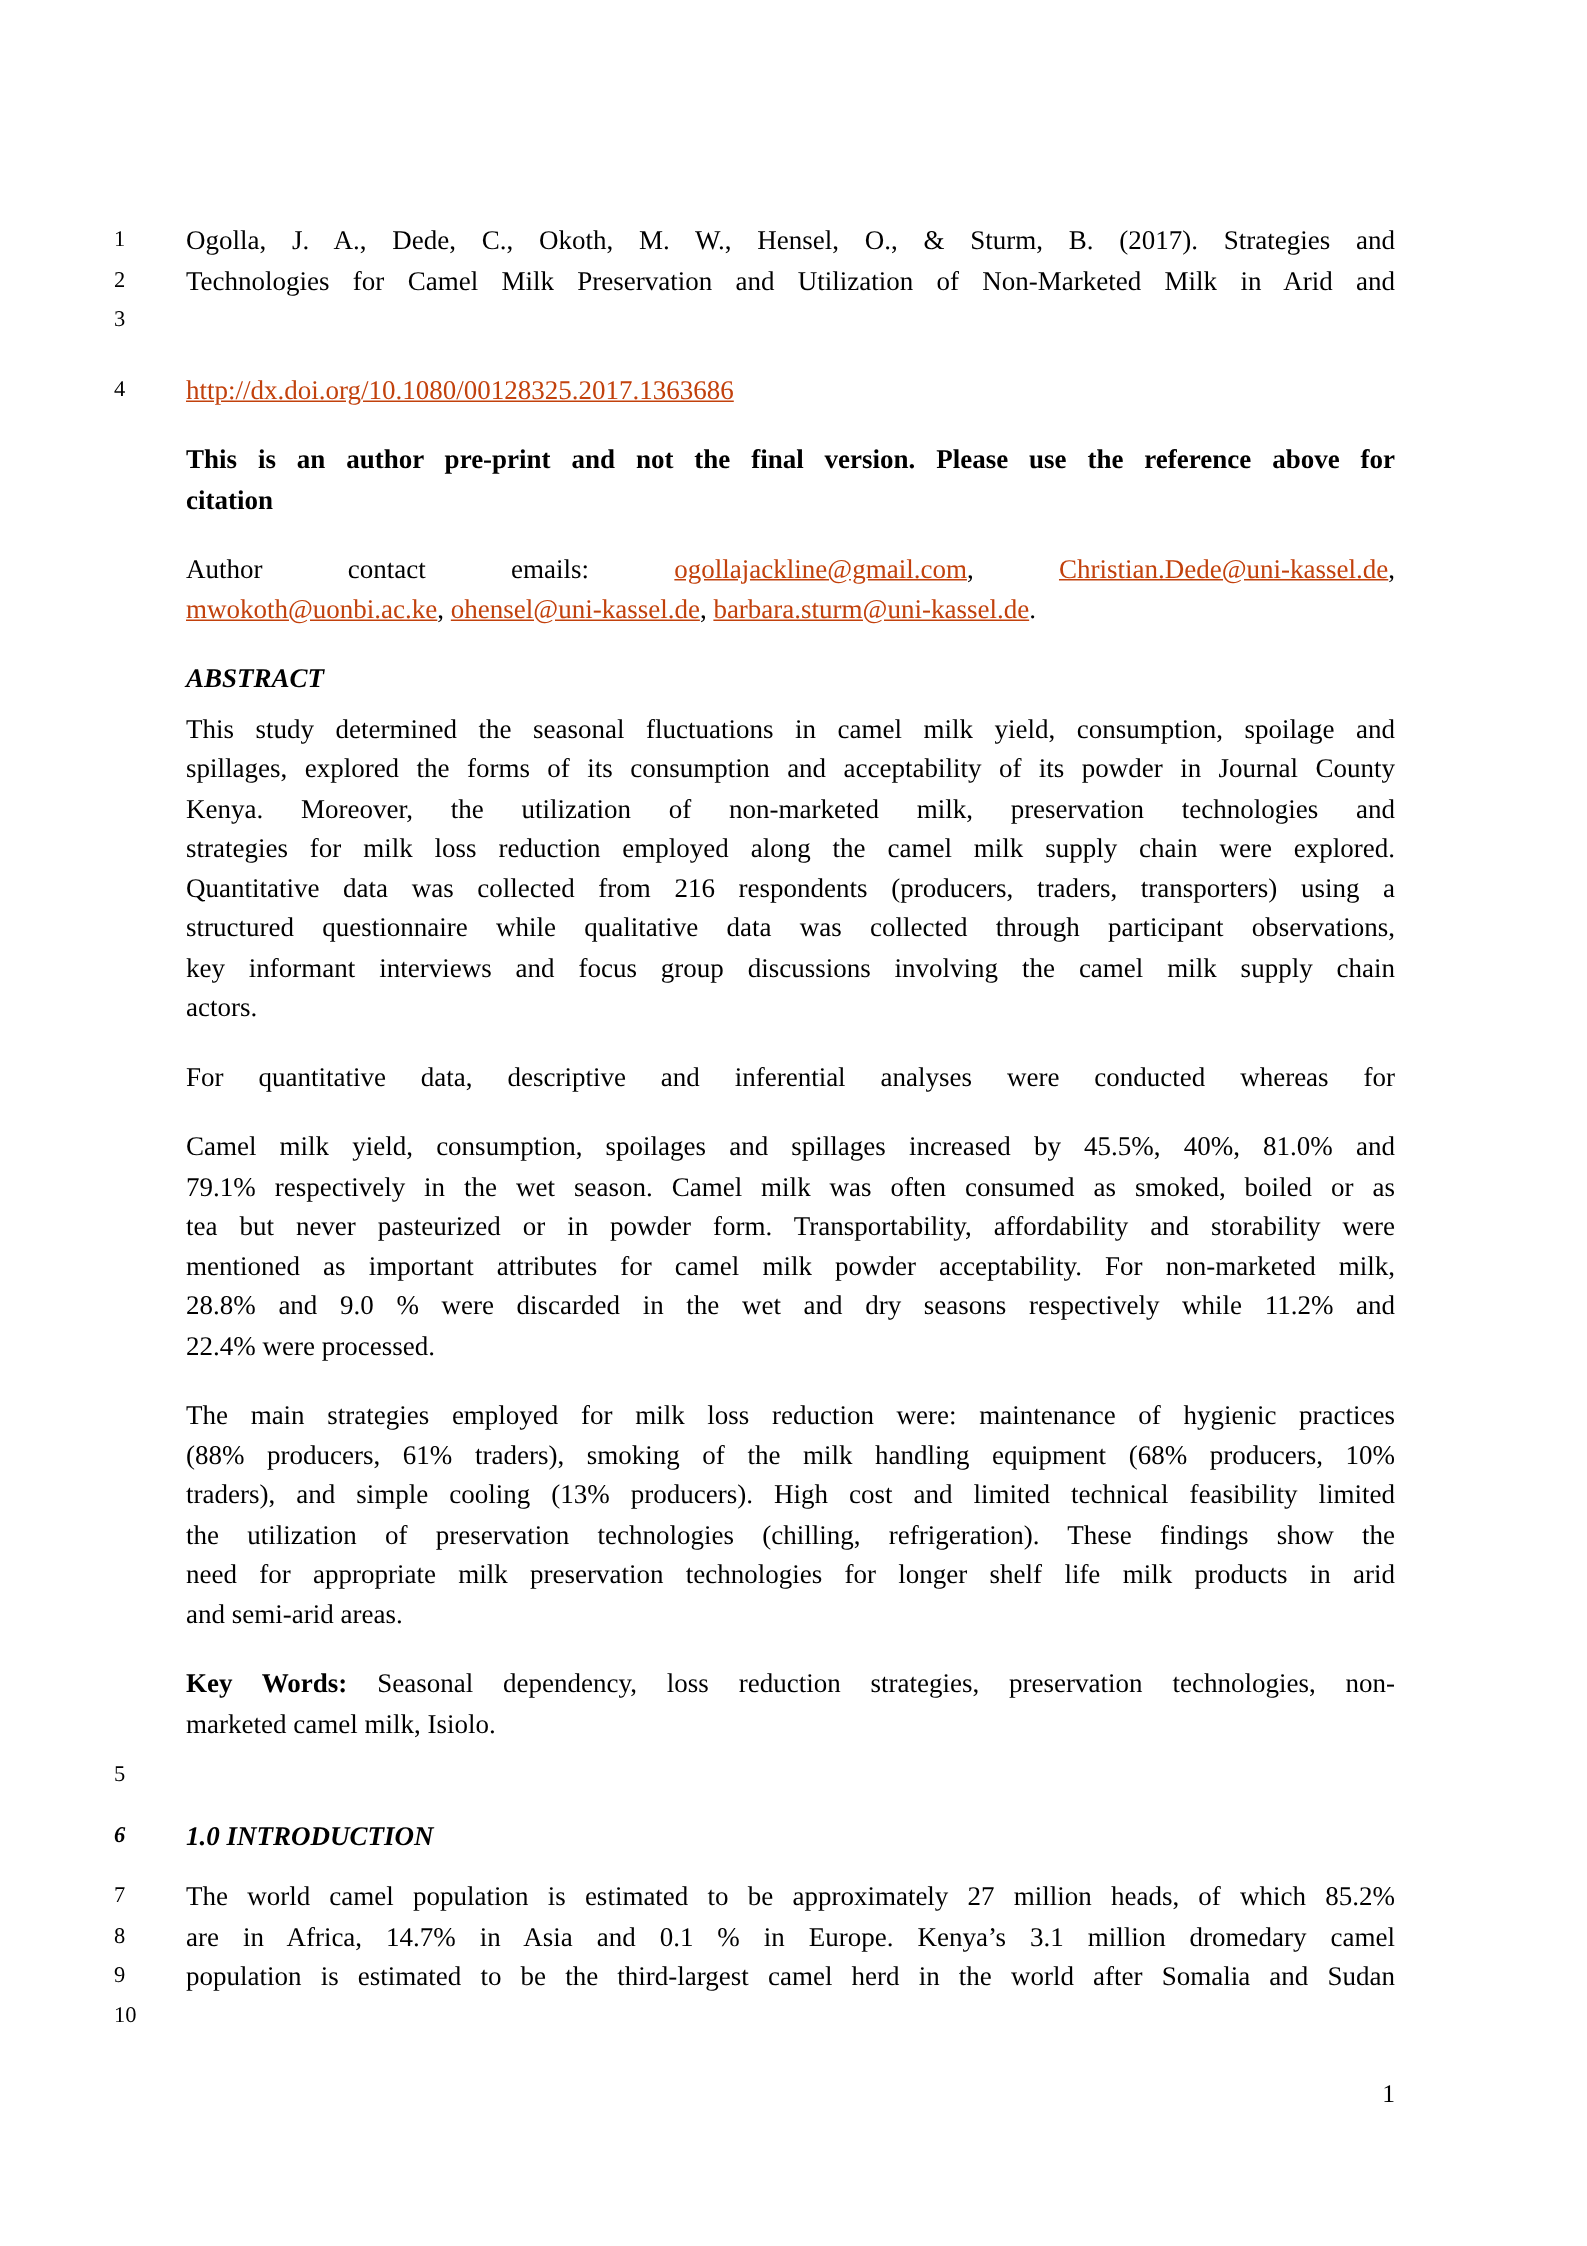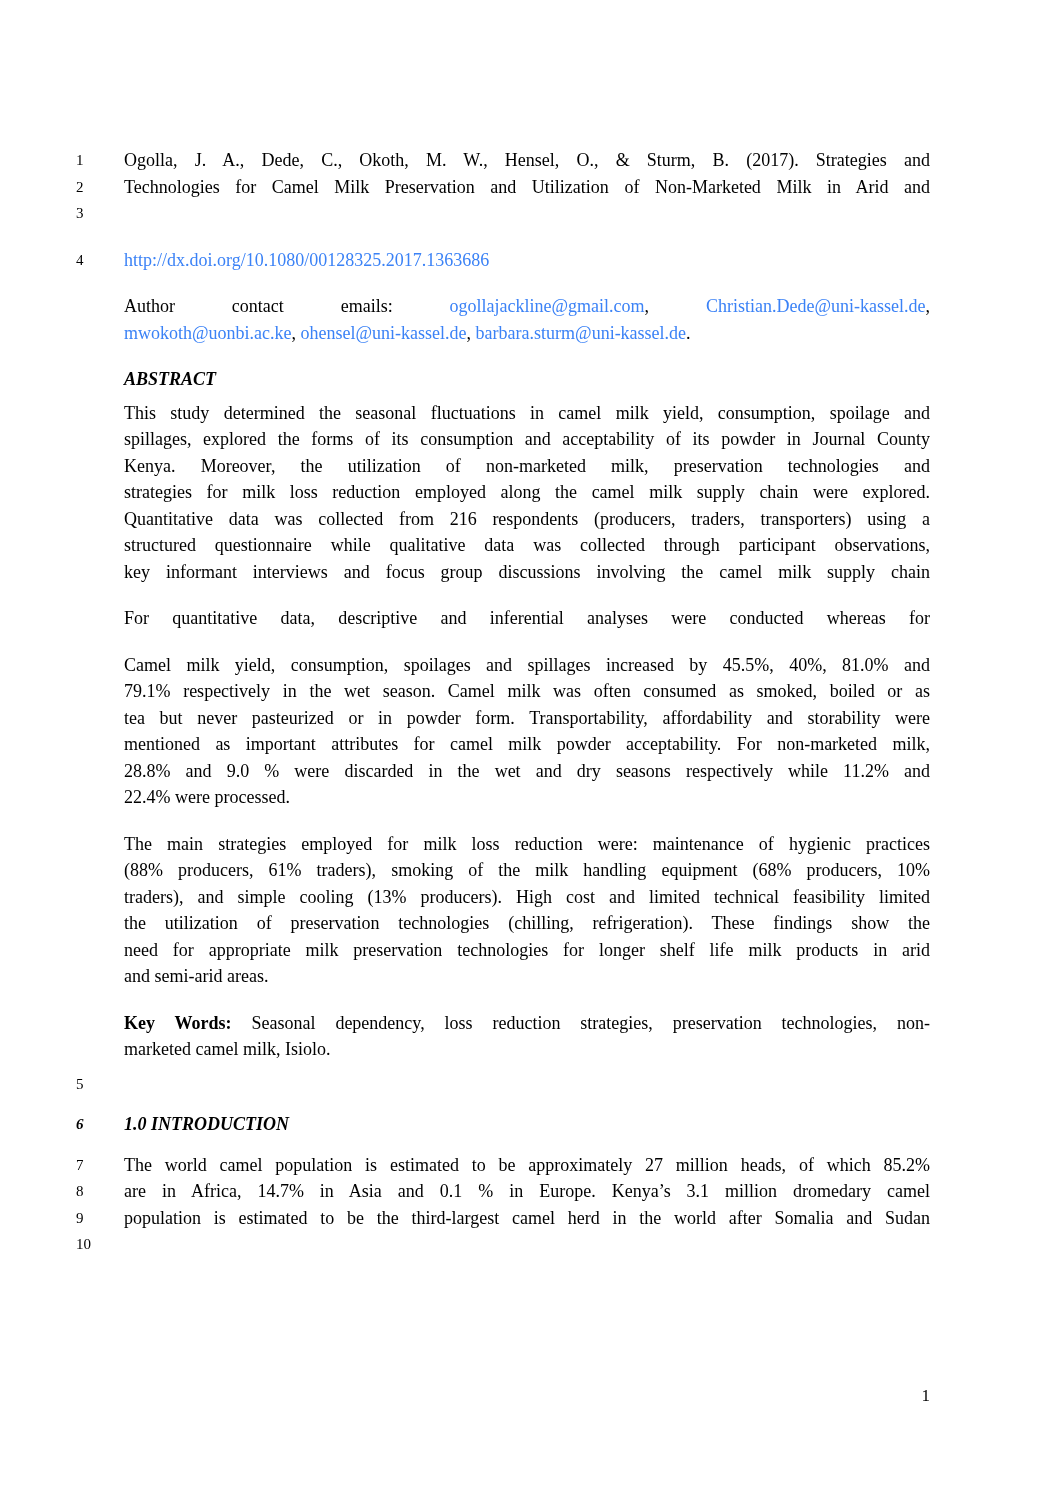--- a/index.html
+++ b/index.html
@@ -36,21 +36,21 @@
     left: -48px;
     top: 0;
     width: 18px;
     text-align: right;
     font-size: 15px;
     line-height: 26.5px;
     color: #000000;
   }
   .bold { font-weight: bold; }
   .heading { font-weight: bold; font-style: italic; }
-  a.lnk { color: #3b82f6; cursor: pointer; }
+  a.lnk { color: #c2410c; text-decoration: underline; cursor: pointer; }
   .pagenum {
     position: absolute;
     top: 1386px;
     left: 124px;
     width: 806px;
     text-align: right;
     font-size: 17px;
     line-height: 20px;
   }
 </style>
@@ -74,20 +74,28 @@
       </div>
     </div>
 
     <div class="para">
       <div class="line last">
         <span class="ln">4</span>
         <a class="lnk">http://dx.doi.org/10.1080/00128325.2017.1363686</a>
       </div>
     </div>
 
+    <div class="para bold">
+      <div class="line">
+        <span>This is an author pre-print and not the final version. Please use the reference above for</span>
+      </div>
+      <div class="line last">
+        <span>citation</span>
+      </div>
+    </div>
 
     <div class="para">
       <div class="line">
         <span>Author contact emails: </span><a class="lnk">ogollajackline@gmail.com</a><span>, </span><a class="lnk">Christian.Dede@uni-kassel.de</a><span>,</span>
       </div>
       <div class="line last">
         <a class="lnk">mwokoth@uonbi.ac.ke</a><span>, </span><a class="lnk">ohensel@uni-kassel.de</a><span>, </span><a class="lnk">barbara.sturm@uni-kassel.de</a><span>.</span>
       </div>
     </div>
 
@@ -98,20 +106,21 @@
     </div>
 
     <div class="para">
       <div class="line"><span>This study determined the seasonal fluctuations in camel milk yield, consumption, spoilage and</span></div>
       <div class="line"><span>spillages, explored the forms of its consumption and acceptability of its powder in Journal County</span></div>
       <div class="line"><span>Kenya. Moreover, the utilization of non-marketed milk, preservation technologies and</span></div>
       <div class="line"><span>strategies for milk loss reduction employed along the camel milk supply chain were explored.</span></div>
       <div class="line"><span>Quantitative data was collected from 216 respondents (producers, traders, transporters) using a</span></div>
       <div class="line"><span>structured questionnaire while qualitative data was collected through participant observations,</span></div>
       <div class="line"><span>key informant interviews and focus group discussions involving the camel milk supply chain</span></div>
+      <div class="line last"><span>actors.</span></div>
     </div>
 
     <div class="para">
       <div class="line"><span>For quantitative data, descriptive and inferential analyses were conducted whereas for</span></div>
     </div>
 
     <div class="para">
       <div class="line"><span>Camel milk yield, consumption, spoilages and spillages increased by 45.5%, 40%, 81.0% and</span></div>
       <div class="line"><span>79.1% respectively in the wet season. Camel milk was often consumed as smoked, boiled or as</span></div>
       <div class="line"><span>tea but never pasteurized or in powder form. Transportability, affordability and storability were</span></div>

